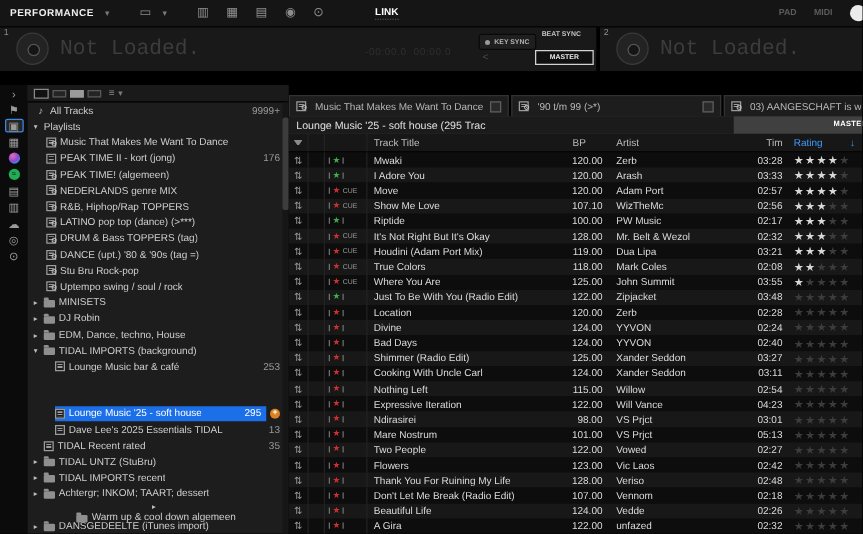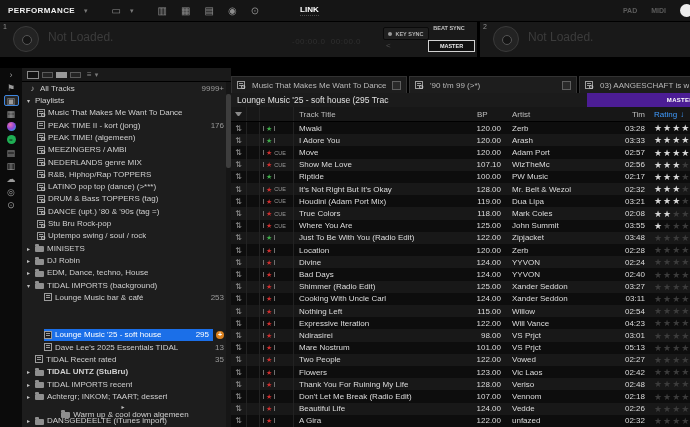--- a/index.html
+++ b/index.html
@@ -20,21 +20,21 @@
 
   
   .decks{position:absolute;left:0;top:22px;width:690px;height:35px;display:flex;}
   .deck{background:#191919;position:relative;}
   .deck-1{width:477px;}
   .deck-div{width:3px;background:#000;}
   .deck-2{flex:1;}
   .deck-num{position:absolute;left:3px;top:1px;font-size:7px;color:#8f8f8f;}
   .jog{position:absolute;left:13px;top:4px;width:26px;height:26px;border-radius:50%;background:#232323;border:1px solid #3a3a3a;box-sizing:border-box;}
   .jog::after{content:"";position:absolute;left:8px;top:8px;width:8px;height:8px;border-radius:50%;border:1px solid #555;background:#151515;}
-  .notloaded{position:absolute;left:48px;top:8px;font-size:12px;color:#3c3c3c;}
+  .notloaded{position:absolute;left:48px;top:8px;font-size:17px;color:#3c3c3c;font-family:Liberation Mono, monospace;}
   .times{position:absolute;left:292px;top:15px;font-size:8px;color:#2f2f2f;letter-spacing:.5px;}
   .jump{position:absolute;top:19px;font-size:8px;color:#4e4e4e;}
   .jump.l{left:386px;} .jump.r{left:452px;}
   .keysync{position:absolute;left:383px;top:5px;width:44px;height:11px;background:#1f1f1f;border:1px solid #0a0a0a;
     display:flex;align-items:center;justify-content:center;font-size:5.5px;font-weight:bold;color:#b5b5b5;border-radius:2px;}
   .keysync::before{content:"";width:4px;height:4px;border-radius:50%;background:#9a9a9a;margin-right:3px;}
   .beatsync{position:absolute;left:433px;top:3px;width:32px;font-size:5.5px;font-weight:bold;color:#c2c2c2;text-align:center;line-height:1.25;}
   .master{position:absolute;left:428px;top:18px;width:45px;height:10px;border:1px solid #d2d2d2;background:#101010;
     display:flex;align-items:center;justify-content:center;font-size:5.5px;font-weight:bold;color:#e8e8e8;}
   .wavestrip{position:absolute;left:0;top:57px;width:690px;height:11px;background:#000;}
@@ -82,30 +82,30 @@
   .plusbadge{flex:none;width:8px;height:8px;border-radius:50%;background:#db8220;color:#fff;font-size:7px;line-height:8px;text-align:center;margin-left:3px;font-weight:bold;}
   .sb-scrolltrack{position:absolute;right:0;top:0;width:5px;height:100%;background:#161616;}
   .sb-thumb{position:absolute;right:0;top:12px;width:5px;height:74px;background:#3d3d3d;border-radius:2px;}
 
   
   .browser{position:absolute;left:231px;top:68px;width:459px;height:359px;background:#0d0d0d;display:flex;flex-direction:column;overflow:hidden;}
   .btabs{height:22px;background:#000;display:flex;align-items:flex-end;gap:2px;padding-top:3px;flex:none;}
   .btab{height:17px;background:#1d1d1d;border:1px solid #323232;border-bottom:none;display:flex;align-items:center;gap:4px;
     padding:0 5px;font-size:8px;color:#b8b8b8;flex:none;box-sizing:border-box;overflow:hidden;white-space:nowrap;}
   .btab .pin{width:7px;height:7px;border:1px solid #5f5f5f;background:#2a2a2a;margin-left:auto;flex:none;}
-  .titlebar{height:14px;background:#4c1d95;position:relative;flex:none;}
+  .titlebar{height:14px;background:#404040;position:relative;flex:none;}
   .titlebox{position:absolute;left:0;top:0;width:356px;height:14px;background:#1b1b1b;display:flex;align-items:center;padding:0 6px;box-sizing:border-box;
     font-size:8.5px;color:#e0e0e0;white-space:nowrap;overflow:hidden;}
   .masterlbl{position:absolute;right:-4px;top:4px;font-size:6px;font-weight:bold;color:#fff;letter-spacing:.3px;}
   .thead{height:14px;background:#171717;border-bottom:1px solid #000;display:flex;align-items:center;font-size:8px;color:#bdbdbd;flex:none;}
   .c-sync{width:16px;flex:none;text-align:center;border-right:1px solid #222;box-sizing:border-box;height:100%;display:flex;align-items:center;justify-content:center;}
   .c-art{width:13px;flex:none;border-right:1px solid #222;box-sizing:border-box;height:100%;}
   .c-status{width:34px;flex:none;display:flex;align-items:center;gap:1px;padding-left:3px;border-right:1px solid #222;box-sizing:border-box;height:100%;}
   .c-title{width:160px;flex:none;padding-left:5px;white-space:nowrap;overflow:hidden;box-sizing:border-box;}
-  .c-bpm{width:34px;flex:none;text-align:right;padding-right:6px;box-sizing:border-box;margin-left:19px;}
+  .c-bpm{width:34px;flex:none;text-align:right;padding-right:6px;box-sizing:border-box;}
   .c-artist{width:112px;flex:none;padding-left:5px;white-space:nowrap;overflow:hidden;box-sizing:border-box;}
   .c-time{width:30px;flex:none;text-align:right;padding-right:4px;box-sizing:border-box;}
   .c-rating{flex:1;padding-left:5px;white-space:nowrap;overflow:hidden;}
   .thead .c-bpm{text-align:left;padding-left:4px;}
   .ratehead{color:#3f9bff;display:flex;align-items:center;}
   .sortarrow{color:#3f9bff;font-size:8px;margin-left:auto;padding-right:6px;}
   .funnel{width:7px;height:4px;background:#8a8a8a;clip-path:polygon(0 0,100% 0,60% 100%,40% 100%);position:relative;}
   .funnel::after{content:"";position:absolute;left:3px;top:3px;width:1px;height:4px;background:#8a8a8a;}
   .trows{flex:1;display:flex;flex-direction:column;}
   .trow{flex:1;display:flex;align-items:center;font-size:8px;color:#dcdcdc;min-height:0;}
@@ -226,26 +226,20 @@
           </div>
           <div class="trw" style="padding-left: 15px;">
             <span class="rowbody" style="flex: 1 1 0%;">
               <span class="ticon icn-smart"></span>
               <span class="tlabel">PEAK TIME! (algemeen)</span>
             </span>
           </div>
           <div class="trw" style="padding-left: 15px;">
             <span class="rowbody" style="flex: 1 1 0%;">
               <span class="ticon icn-smart"></span>
-              <span class="tlabel">MEEZINGERS / AMBI</span>
-            </span>
-          </div>
-          <div class="trw" style="padding-left: 15px;">
-            <span class="rowbody" style="flex: 1 1 0%;">
-              <span class="ticon icn-smart"></span>
               <span class="tlabel">NEDERLANDS genre MIX</span>
             </span>
           </div>
           <div class="trw" style="padding-left: 15px;">
             <span class="rowbody" style="flex: 1 1 0%;">
               <span class="ticon icn-smart"></span>
               <span class="tlabel">R&amp;B, Hiphop/Rap TOPPERS</span>
             </span>
           </div>
           <div class="trw" style="padding-left: 15px;">
@@ -330,21 +324,21 @@
           </div>
           <div class="trw" style="padding-left: 13px;">
             <span class="rowbody" style="flex: 1 1 0%;">
               <span class="ticon icn-pl"></span>
               <span class="tlabel">TIDAL Recent rated</span>
               <span class="tcount">35</span>
             </span>
           </div>
           <div class="trw" style="padding-left: 4px;">
             <span class="exp">▸</span>
-            <span class="rowbody" style="flex: 1 1 0%; font-weight: bold;">
+            <span class="rowbody" style="flex: 1 1 0%;">
               <span class="ticon icn-folder"></span>
               <span class="tlabel">TIDAL UNTZ (StuBru)</span>
             </span>
           </div>
           <div class="trw" style="padding-left: 4px;">
             <span class="exp">▸</span>
             <span class="rowbody" style="flex: 1 1 0%;">
               <span class="ticon icn-folder"></span>
               <span class="tlabel">TIDAL IMPORTS recent</span>
             </span>

